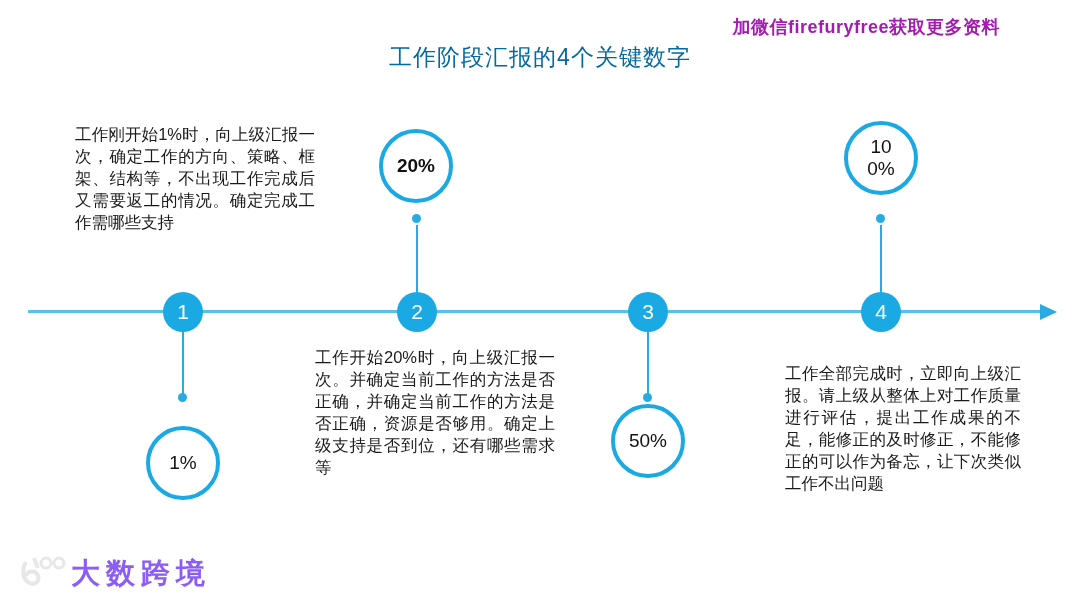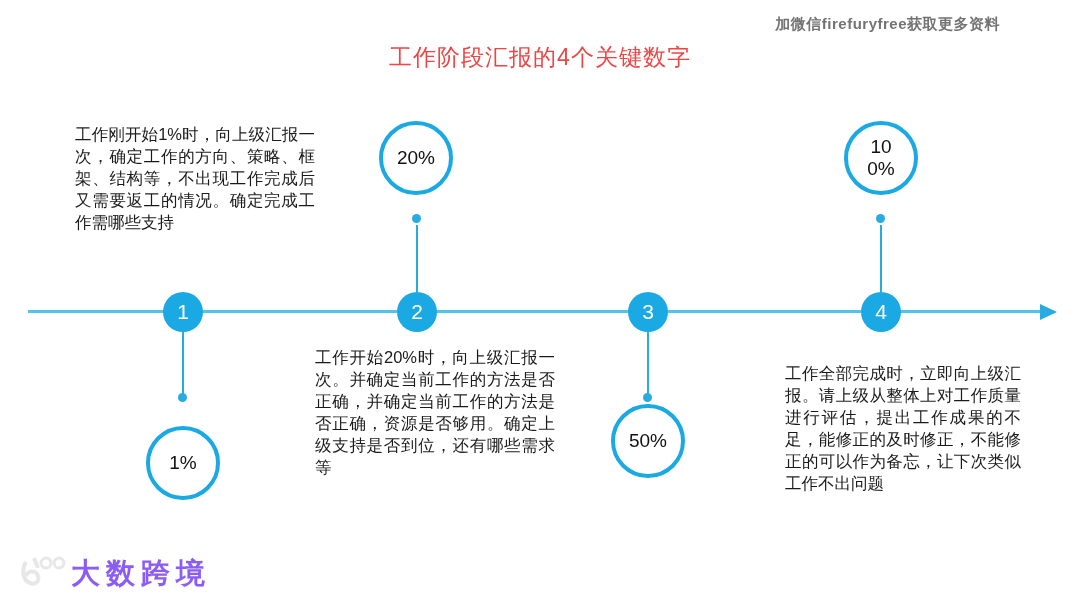--- a/index.html
+++ b/index.html
@@ -3,25 +3,25 @@
 <meta charset="utf-8">
 <style>
   * { margin:0; padding:0; box-sizing:border-box; }
   html,body { background:#ffffff; }
   .slide {
     position:relative; width:1080px; height:607px; background:#ffffff;
     overflow:hidden; font-family:"Liberation Sans","DejaVu Sans",sans-serif;
   }
   .promo {
     position:absolute; top:15px; right:80px;
-    font-size:15px; font-weight:bold; color:#737373; letter-spacing:0.5px;
+    font-size:18px; font-weight:bold; color:#a21caf; letter-spacing:0.5px;
   }
   .title {
     position:absolute; top:42px; left:0; width:100%; text-align:center;
-    font-size:23px; color:#ef4444; letter-spacing:1px;
+    font-size:23px; color:#0369a1; letter-spacing:1px;
   }
   .axis {
     position:absolute; left:28px; top:310px; width:1016px; height:3px;
     background:#53c3ec;
   }
   .axis-arrow {
     position:absolute; left:1040px; top:304px; width:0; height:0;
     border-left:17px solid #29abe2;
     border-top:8px solid transparent; border-bottom:8px solid transparent;
   }
@@ -52,21 +52,21 @@
   .node-1 { left:163px; } .node-2 { left:397px; } .node-3 { left:628px; } .node-4 { left:861px; }
   .conn-1 { left:182px; top:332px; height:63px; }
   .conn-2 { left:416px; top:225px; height:67px; }
   .conn-3 { left:647px; top:332px; height:63px; }
   .conn-4 { left:880px; top:225px; height:67px; }
   .cdot-1 { left:178px; top:393px; }
   .cdot-2 { left:412px; top:214px; }
   .cdot-3 { left:643px; top:393px; }
   .cdot-4 { left:876px; top:214px; }
   .bub-1 { left:146px; top:426px; }
-  .bub-2 { left:379px; top:121px; }
+  .bub-2 { left:379px; top:129px;font-weight:bold; }
   .bub-3 { left:611px; top:404px; }
   .bub-4 { left:844px; top:121px; }
   .watermark {
     position:absolute; left:20px; top:554px; display:flex; align-items:center;
     gap:5px; color:#e7e7e7;
   }
   .wm-text {
     font-size:29px; font-weight:bold; letter-spacing:6px; color:#8b5cf6;
     text-shadow:0 1px 1px #f5f5f5;
   }

